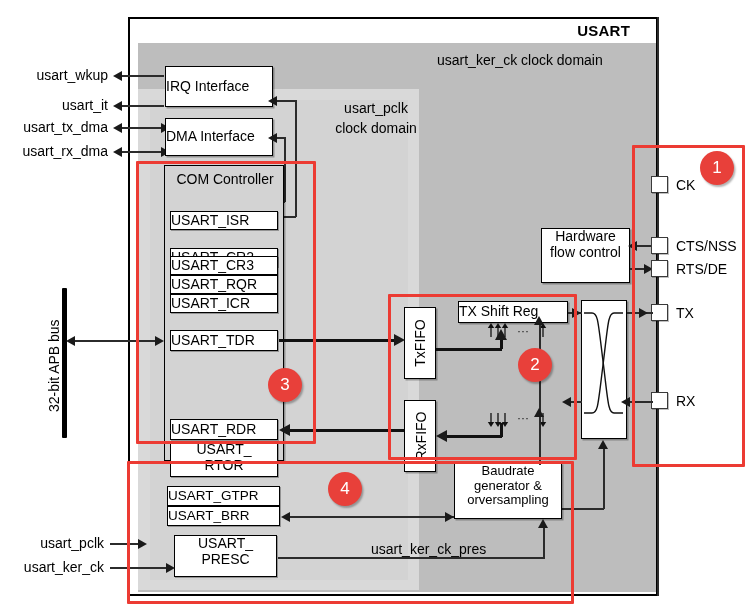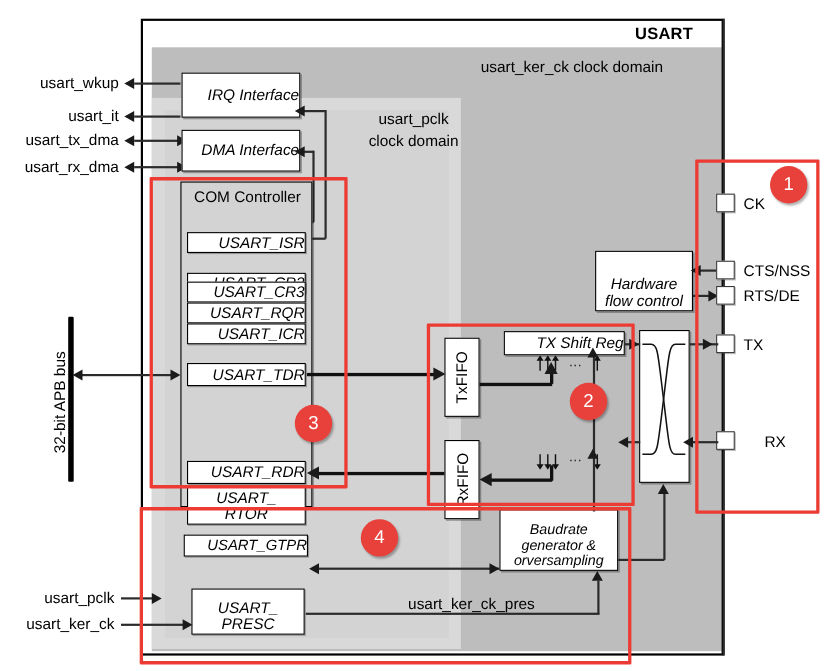--- a/index.html
+++ b/index.html
@@ -40,26 +40,25 @@
     letter-spacing: .2px;
   }
 
   
   .blk {
     background: #ffffff;
     border: 1.5px solid #000000;
     box-shadow: 1.5px 1.5px 0 rgba(0,0,0,.30);
     display: flex;
     align-items: center;
-    justify-content: flex-end;
+    justify-content: flex-start;
     text-align: center;
     font-size: 14px;
     color: #000;
     line-height: 1.12;
-    font-style: italic;
   }
   .blk.small { font-size: 13px; }
   .blk.reg {
     font-size: 14px;
     border: 1.2px solid #000;
     box-shadow: 1px 1px 0 rgba(0,0,0,.30);
   }
   .grpbox {
     background: #d3d3d3;
     border: 1.5px solid #000;
@@ -236,20 +235,23 @@
     <span>USART_RDR</span>
   </div>
 
   <div class="abs blk reg" style="left:170px; top:441px; width:108px; height:36px; flex-direction:column;">
     <span>USART_</span>
     <span>RTOR</span>
   </div>
 
   <div class="abs blk reg" style="left:167px; top:486px; width:113px; height:20px; font-size:13.5px;">
     <span>USART_GTPR</span>
+  </div>
+  <div class="abs blk reg" style="left:167px; top:506px; width:113px; height:20px; font-size:13.5px;">
+    <span>USART_BRR</span>
   </div>
 
   <div class="abs blk reg" style="left:174px; top:535px; width:103px; height:42px; flex-direction:column;">
     <span>USART_</span>
     <span>PRESC</span>
   </div>
 
   <div class="abs busbar" style="left:62px; top:288px; width:5px; height:150px;"></div>
   <div class="abs lbl vert" style="left:46px; top:412px;">32-bit APB bus</div>
 
@@ -383,21 +385,21 @@
   <div class="abs pin" style="left:651px; top:237px; width:17px; height:17px;"></div>
   <div class="abs pin-label" style="left:676px; top:238px;">CTS/NSS</div>
 
   <div class="abs pin" style="left:651px; top:260px; width:17px; height:17px;"></div>
   <div class="abs pin-label" style="left:676px; top:261px;">RTS/DE</div>
 
   <div class="abs pin" style="left:651px; top:304px; width:17px; height:17px;"></div>
   <div class="abs pin-label" style="left:676px; top:305px;">TX</div>
 
   <div class="abs pin" style="left:651px; top:392px; width:17px; height:17px;"></div>
-  <div class="abs pin-label" style="left:676px; top:393px;margin-left:19px;">RX</div>
+  <div class="abs pin-label" style="left:676px; top:393px;">RX</div>
 
   <div class="abs ln ln-h" style="left:627px; top:312px; width:26px;"></div>
   <div class="abs arw arw-r" style="left:639px; top:308px;"></div>
 
   <div class="abs ln ln-h" style="left:628px; top:401px; width:25px;"></div>
   <div class="abs arw arw-l" style="left:621px; top:397px;"></div>
 
   <div class="abs hl" style="left:632px; top:145px; width:113px; height:322px;"></div>
   <div class="abs hl" style="left:388px; top:294px; width:189px; height:166px;"></div>
   <div class="abs hl" style="left:136px; top:161px; width:180px; height:283px;"></div>

